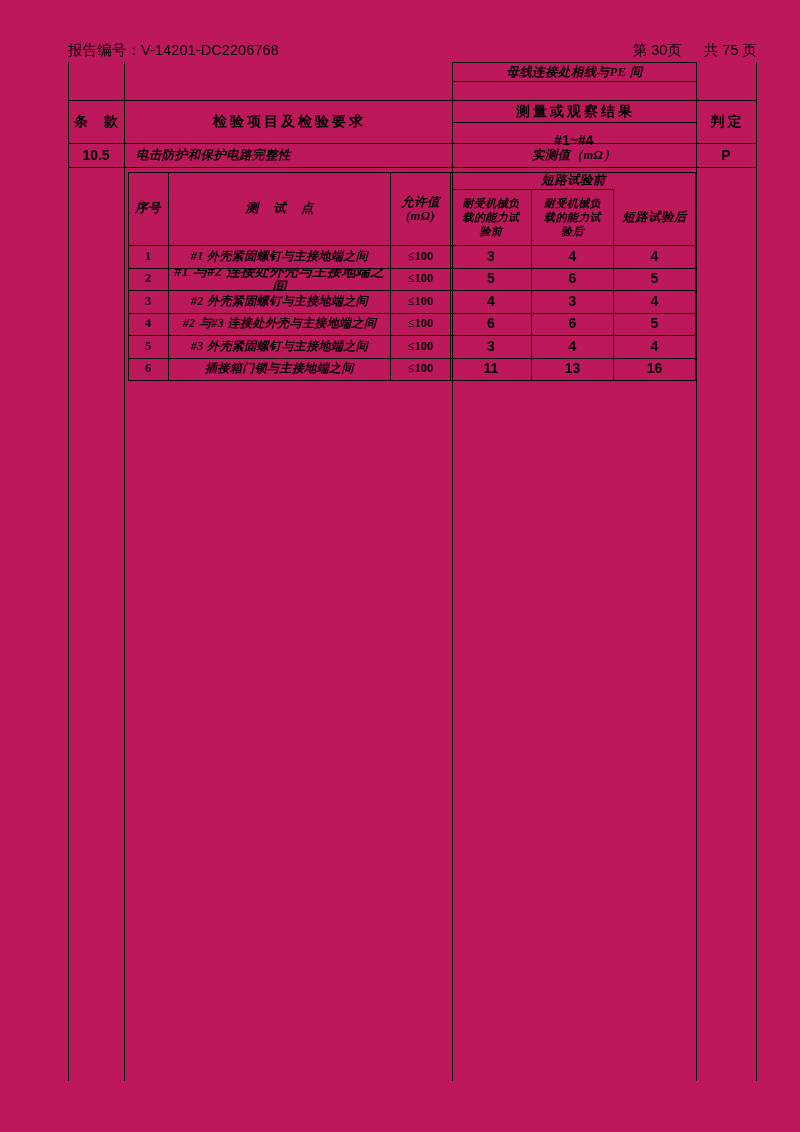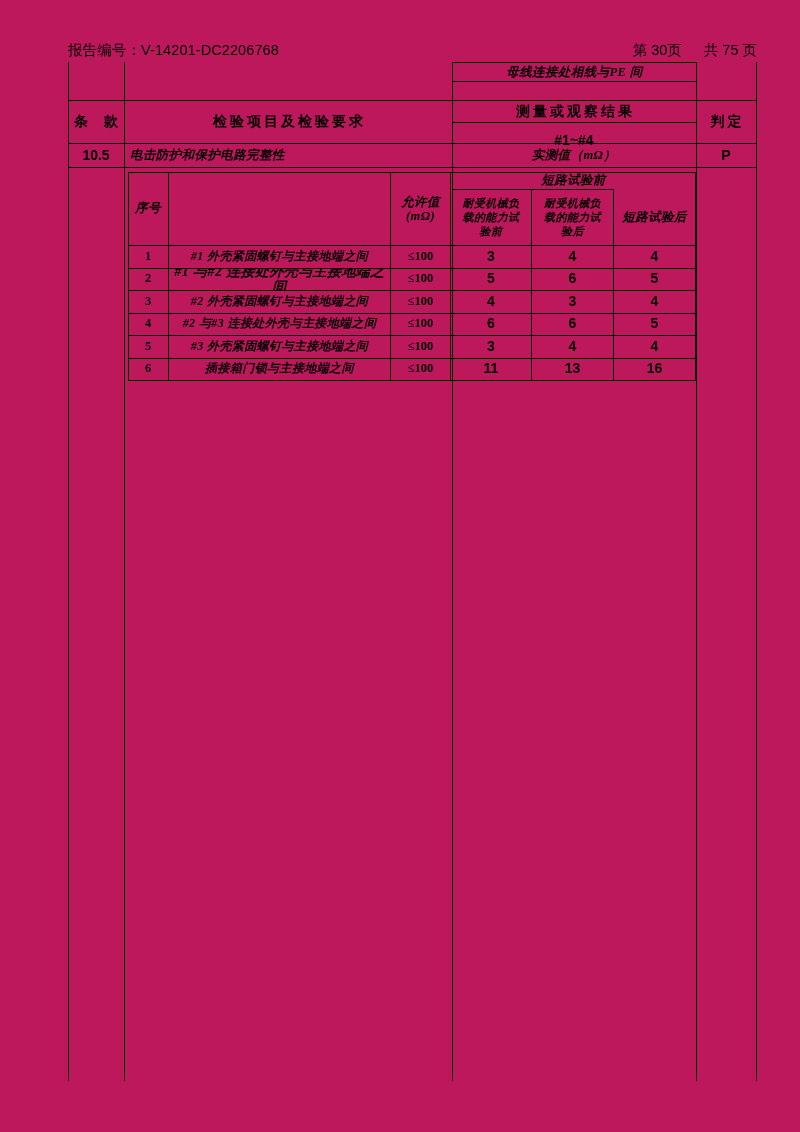--- a/index.html
+++ b/index.html
@@ -57,21 +57,21 @@
     display: flex;
     align-items: center;
     justify-content: center;
     text-align: center;
     box-sizing: border-box;
     overflow: hidden;
   }
   .cell.left {
     justify-content: flex-start;
     text-align: left;
-    padding-left: 6px;
+    padding-left: 12px;
   }
 
   
   .cjk-kai {
     font-family: "Liberation Serif", "DejaVu Serif", serif;
     font-style: italic;
     font-weight: 600;
     letter-spacing: .4px;
   }
   .cjk-hei {
@@ -160,20 +160,21 @@
   <div class="ln v-thin" style="left:128px; top:172px; height:209px;"></div>
   <div class="ln v-thin" style="left:168px; top:172px; height:209px;"></div>
   <div class="ln v-thin" style="left:390px; top:172px; height:209px;"></div>
   <div class="ln v-thin" style="left:450px; top:172px; height:209px;"></div>
   <div class="ln v-thin" style="left:531px; top:189px; height:192px;"></div>
   <div class="ln v-thin" style="left:613px; top:189px; height:192px;"></div>
   <div class="ln v-thin" style="left:695px; top:172px; height:209px;"></div>
 
   <div class="cell cjk-kai fs-md" style="left:128px; top:172px; width:40px; height:73px;">序号</div>
 
+  <div class="cell cjk-kai fs-md wide-sp" style="left:169px; top:172px; width:221px; height:73px;">测  试  点</div>
 
   <div class="cell stack cjk-kai fs-md" style="left:391px; top:172px; width:59px; height:73px;">
     <span>允许值</span>
     <span class="num-serif">(mΩ)</span>
   </div>
 
   <div class="cell cjk-kai fs-md" style="left:451px; top:172px; width:245px; height:17px;">短路试验前</div>
 
   <div class="cell stack cjk-kai fs-sm" style="left:451px; top:189px; width:80px; height:56px;">
     <span>耐受机械负</span>

